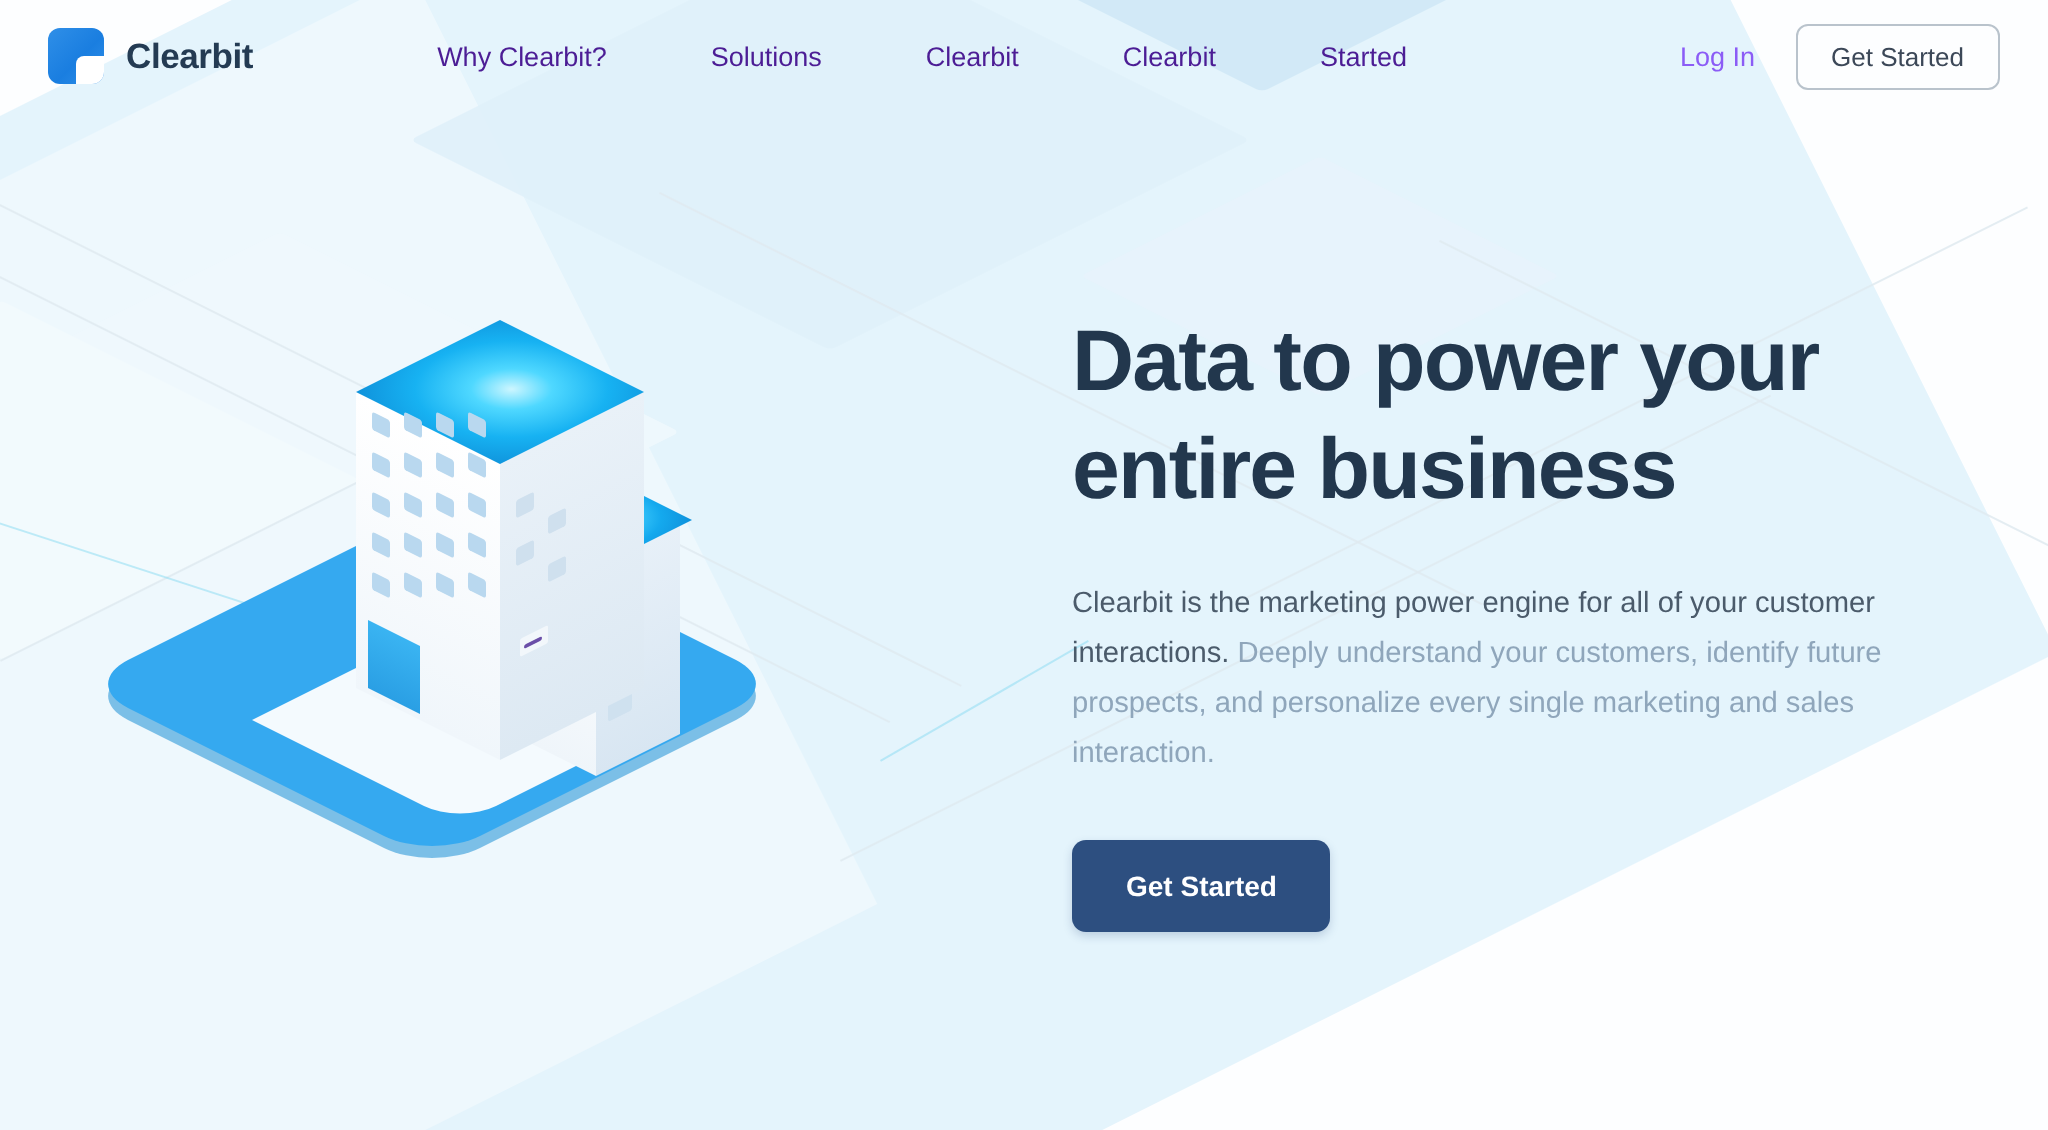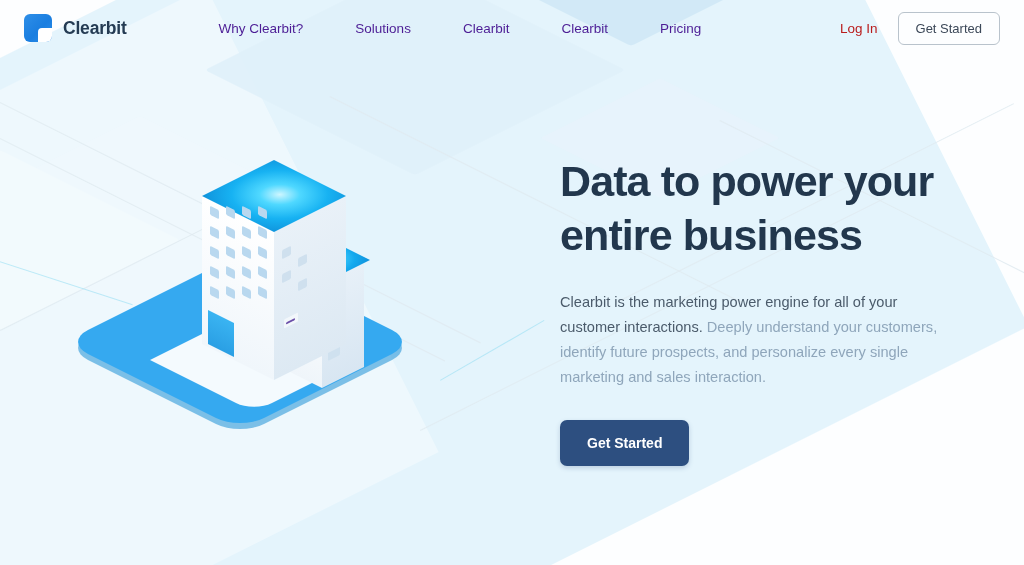--- a/index.html
+++ b/index.html
@@ -118,42 +118,41 @@
     padding:6px 26px;
     white-space:nowrap;
     cursor:pointer;
   }
   .nav-right {
     margin-left:auto;
     display:flex; align-items:center; gap:20px;
   }
   .login-link {
     font-size:13.5px;
-    color:#b91c1c;
+    color:#8b5cf6;
     text-decoration:none;
     cursor:pointer;
   }
   .btn-outline {
     font-size:13px;
     color:#3c4858;
     background:transparent;
     border:1px solid #b9c3cc;
     border-radius:6px;
     padding:8px 17px;
     cursor:pointer;
     font-family:inherit;
     white-space:nowrap;
   }
 
   
   .hero {
     position:relative; z-index:5;
     display:flex;
     height:509px;
-    margin-left:24px;
   }
   .hero-art {
     position:relative;
     width:512px;
     flex:0 0 512px;
   }
   .hero-copy {
     flex:1;
     padding:99px 64px 0 24px;
   }
@@ -351,21 +350,21 @@
     <a class="brand" href="#">
       <span class="logo-mark"></span>
       <span class="brand-name">Clearbit</span>
     </a>
 
     <nav class="nav">
       <a class="nav-item" href="#">Why Clearbit?</a>
       <a class="nav-item" href="#">Solutions</a>
       <a class="nav-item" href="#">Clearbit</a>
       <a class="nav-item" href="#">Clearbit</a>
-      <a class="nav-item" href="#">Pricing</a>
+      <a class="nav-item" href="#">Started</a>
     </nav>
 
     <div class="nav-right">
       <a class="login-link" href="#">Log In</a>
       <button class="btn-outline">Get Started</button>
     </div>
 
   </header>
 
   <section class="hero">

